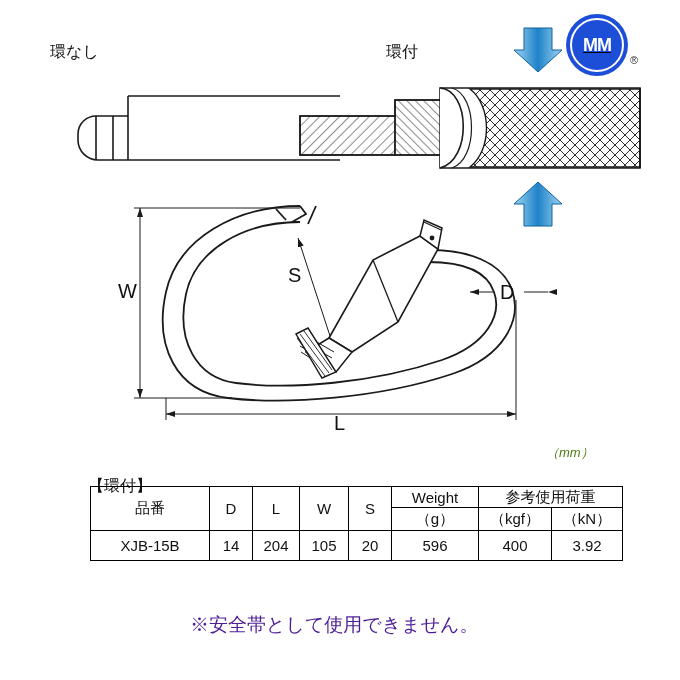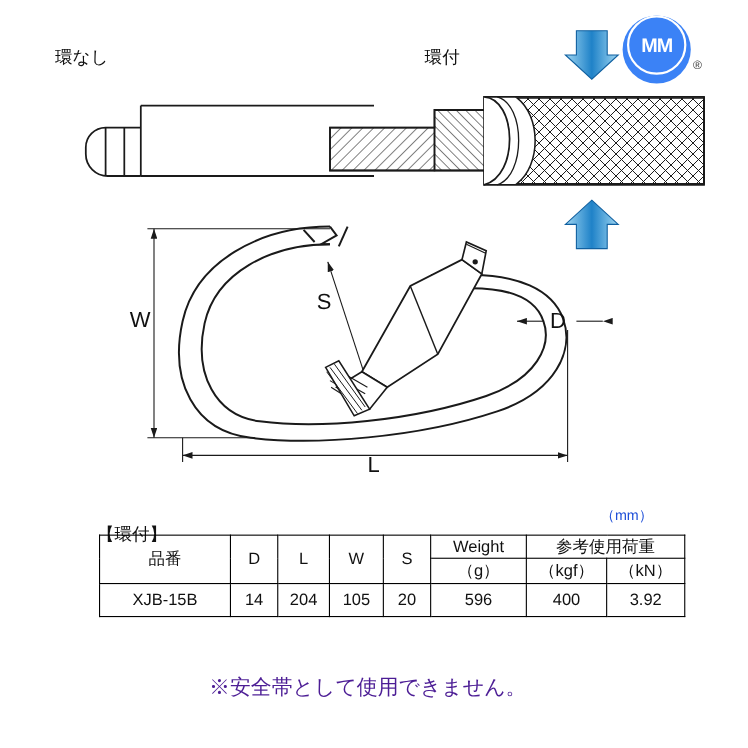--- a/index.html
+++ b/index.html
@@ -24,23 +24,25 @@
     top: 14px;
     left: 566px;
     width: 90px;
     height: 64px;
   }
   .logo-circle {
     position: absolute;
     left: 0; top: 0;
     width: 62px; height: 62px;
     border-radius: 50%;
-    background: #3b82f6;
+    background: #1d4ed8;
     display: flex;
+    align-items: center;
     justify-content: center;
+    text-decoration: underline;
   }
   .logo-inner {
     width: 50px; height: 50px;
     border-radius: 50%;
     border: 2px solid #ffffff;
     display: flex;
     align-items: center;
     justify-content: center;
   }
   .logo-text {
@@ -80,23 +82,24 @@
     position: absolute;
     left: 88px;
     top: 476px;
     font-size: 16px;
     color: #111;
     white-space: nowrap;
   }
   .tbl-unit {
     position: absolute;
     left: 546px;
-    top: 460px;
+    top: 444px;
     font-size: 13px;
-    color: #1d4ed8;
+    color: #4d7c0f;
+    font-style: italic;
   }
   table.spec {
     position: absolute;
     left: 90px;
     top: 486px;
     border-collapse: collapse;
     font-family: "Liberation Sans", sans-serif;
   }
   table.spec th, table.spec td {
     border: 1px solid #000;

